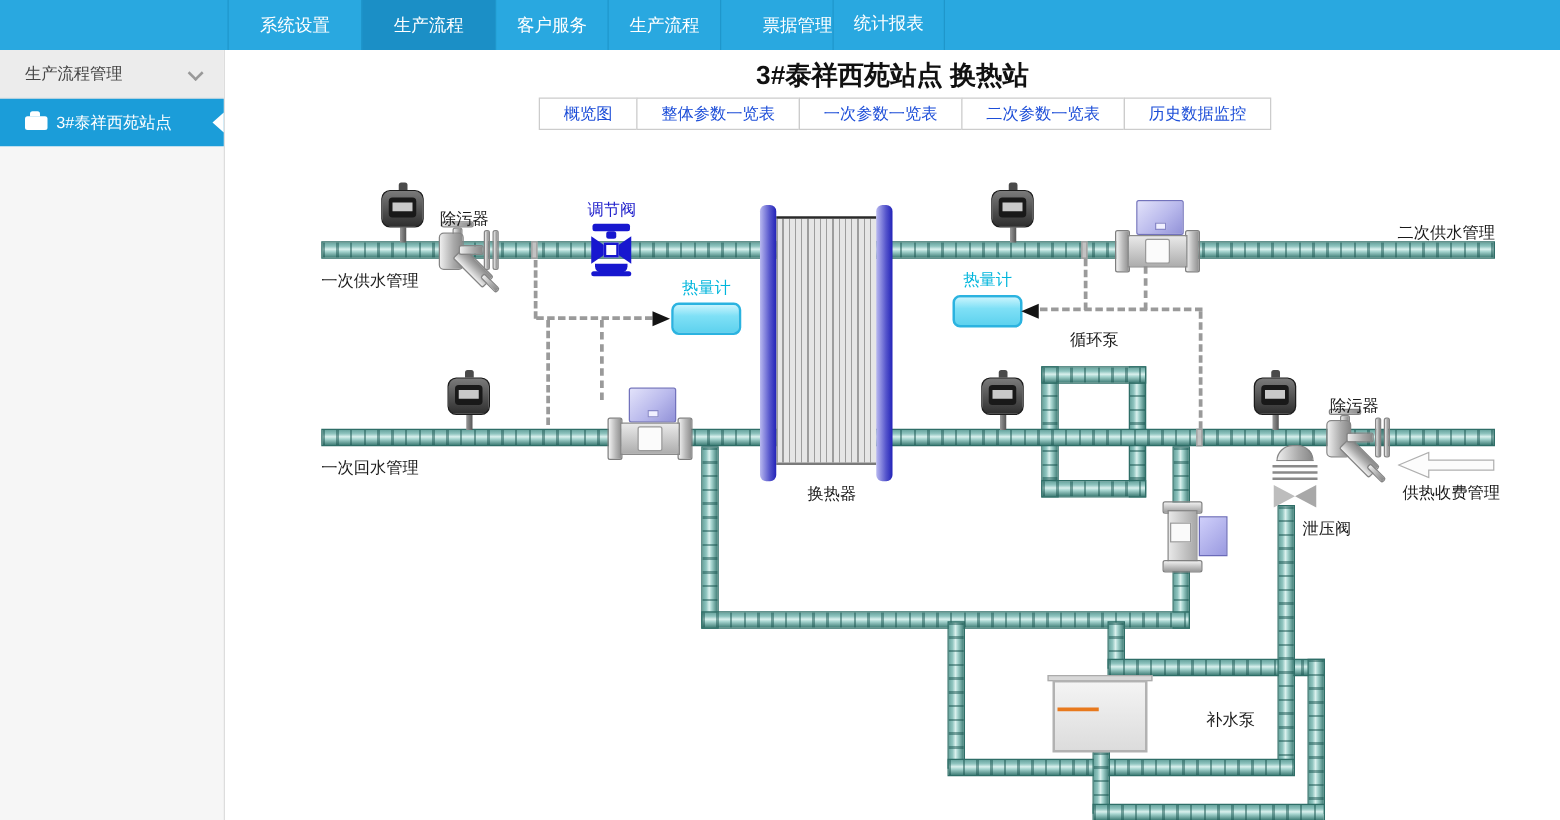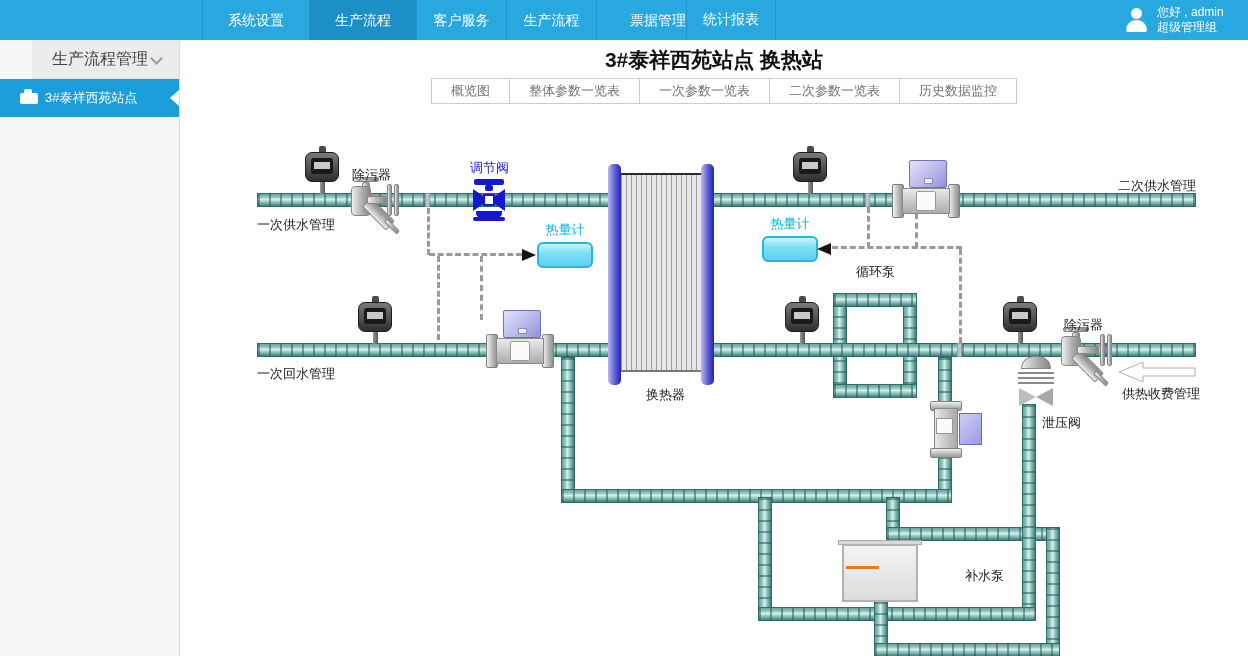--- a/index.html
+++ b/index.html
@@ -18,37 +18,37 @@
   #userbox{position:absolute;left:1124px;top:0;height:40px;display:flex;align-items:center;color:#fff;}
   .uicon{position:relative;width:26px;height:28px;margin-right:7px;}
   .uicon .head{position:absolute;left:7px;top:2px;width:11px;height:11px;border-radius:50%;background:#fff;}
   .uicon .shoulders{position:absolute;left:2px;top:14px;width:21px;height:12px;border-radius:10px 10px 2px 2px;background:#fff;}
   .utext{font-size:12px;line-height:15px;}
 
   
   #sidebar{position:absolute;left:0;top:40px;width:180px;height:616px;background:#f6f6f6;
            border-right:1px solid #ddd;box-sizing:border-box;}
   #side-group{position:relative;height:38px;line-height:38px;background:#ececec;color:#444;
-              font-size:16px;padding-left:20px;border-bottom:1px solid #e2e2e2;cursor:pointer;margin-left:32px;}
+              font-size:13px;padding-left:20px;border-bottom:1px solid #e2e2e2;cursor:pointer;}
   .chev{position:absolute;right:18px;top:14px;width:7px;height:7px;border-right:2px solid #999;
         border-bottom:2px solid #999;transform:rotate(45deg);}
   #side-active{position:relative;height:38px;line-height:38px;background:#1b9dd9;color:#fff;
                font-size:13px;padding-left:45px;cursor:pointer;}
   .folder{position:absolute;left:20px;top:14px;width:18px;height:11px;background:#fff;border-radius:2px;}
   .folder:before{content:"";position:absolute;left:4px;top:-4px;width:8px;height:4px;background:#fff;
                  border-radius:2px 2px 0 0;}
   .notch{position:absolute;right:0;top:11px;width:0;height:0;border-top:8px solid transparent;
          border-bottom:8px solid transparent;border-right:9px solid #fff;}
 
   
   #main{position:absolute;left:180px;top:40px;width:1068px;height:616px;background:#fff;}
   #page-title{position:absolute;left:0;top:6px;width:1068px;text-align:center;
               font-size:21px;font-weight:bold;color:#111;}
   #viewbtns{position:absolute;left:252px;top:38px;display:flex;}
-  .vbtn{height:24px;line-height:24px;padding:0 19px;font-size:13px;color:#737373;background:#fff;
+  .vbtn{height:24px;line-height:24px;padding:0 19px;font-size:13px;color:#1d4ed8;background:#fff;
         border:1px solid #ccc;margin-left:-1px;cursor:pointer;white-space:nowrap;}
 
   
   #diagram{position:absolute;left:0;top:0;width:1248px;height:656px;pointer-events:none;}
   .pipe-h{position:absolute;height:14px;box-sizing:border-box;border:1px solid #2e6e67;
     background:repeating-linear-gradient(90deg,rgba(25,85,80,.5) 0 2px,rgba(0,0,0,0) 2px 11px),
                linear-gradient(180deg,#69a59f 0%,#8fc4bf 25%,#d9f0ed 45%,#a7d5d0 60%,#417f78 100%);}
   .pipe-v{position:absolute;width:14px;box-sizing:border-box;border:1px solid #2e6e67;
     background:repeating-linear-gradient(180deg,rgba(25,85,80,.5) 0 2px,rgba(0,0,0,0) 2px 11px),
                linear-gradient(90deg,#69a59f 0%,#8fc4bf 25%,#d9f0ed 45%,#a7d5d0 60%,#417f78 100%);}
@@ -107,37 +107,27 @@
         background:linear-gradient(180deg,#f4f4f4,#dcdcdc);}
   .level{position:absolute;left:846px;top:566px;width:33px;height:3px;background:#e8791d;}
 </style>
 </head>
 <body>
 
 <div id="app">
 
   <div id="header">
     <nav id="tabs">
-        <div class="tab" style="width: 107px; margin-left: 20px;">系统设置</div>
+        <div class="tab" style="width: 107px;">系统设置</div>
         <div class="tab active" style="width: 107px;">生产流程</div>
         <div class="tab" style="width: 90px;">客户服务</div>
         <div class="tab" style="width: 90px;">生产流程</div>
         <div class="tab" style="width: 90px; text-align: right;">票据管理</div>
         <div class="tab" style="width: 90px;">统计报表</div>
       </nav>
-    <div id="userbox">
-      <span class="uicon">
-        <span class="head"></span>
-          <span class="shoulders"></span>
-      </span>
-      <span class="utext">
-        <div>您好 , admin</div>
-        <div>超级管理组</div>
-      </span>
-    </div>
   </div>
 
   <div id="sidebar">
     <div id="side-group">
       <span>生产流程管理</span>
       <span class="chev"></span>
     </div>
     <div id="side-active">
       <span class="folder"></span>
       <span>3#泰祥西苑站点</span>

